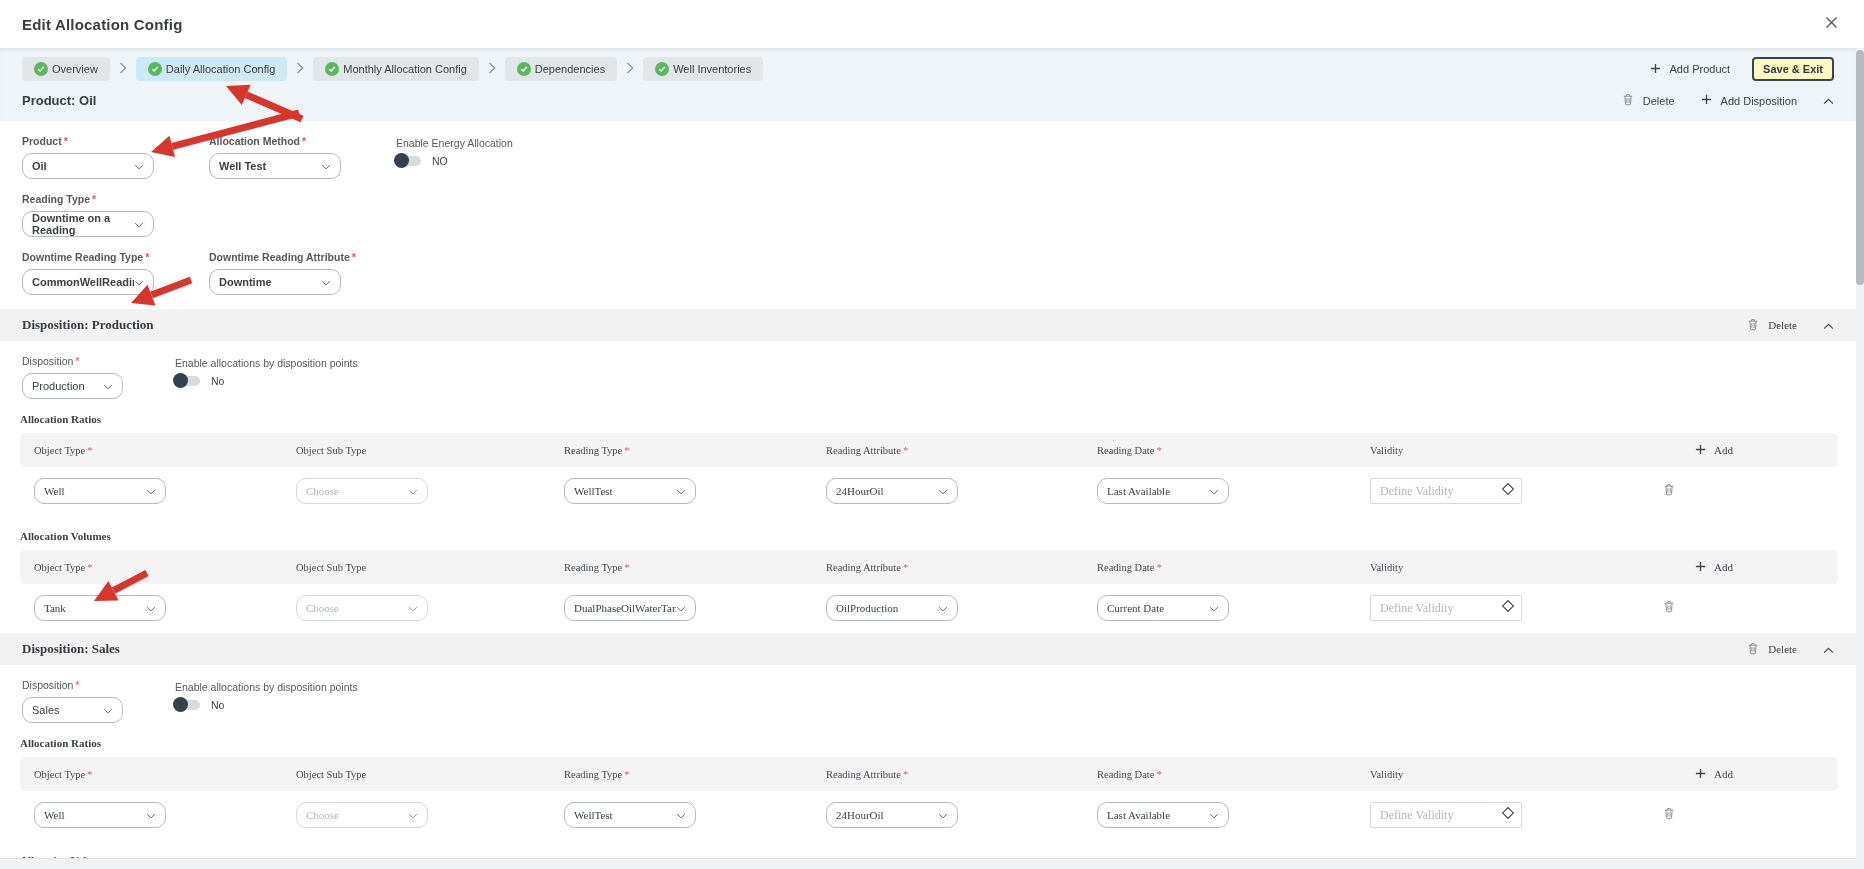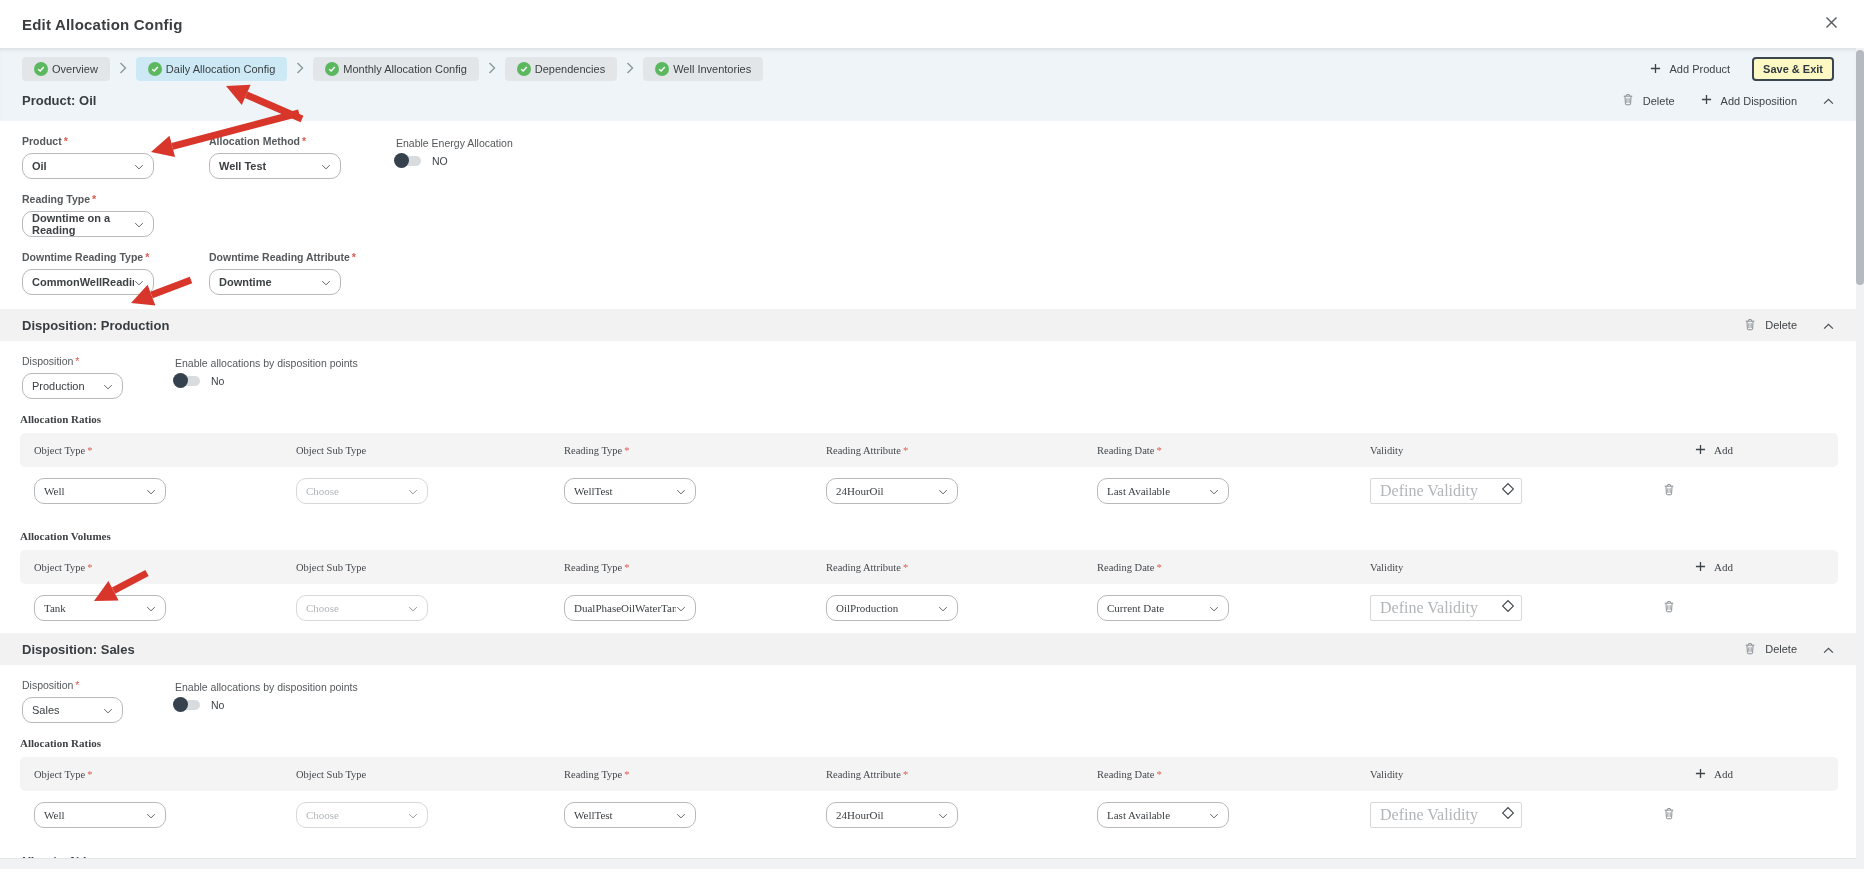--- a/index.html
+++ b/index.html
@@ -54,32 +54,32 @@
 
   .toggle-block { padding-top:2px; }
   .toggle-row { display:flex; align-items:center; gap:11px; margin-top:9px; }
   .switch { width:25px; height:10px; border-radius:5px; background:#d8dcdf; position:relative; cursor:pointer; }
   .knob { position:absolute; left:-2px; top:-3px; width:15px; height:15px; border-radius:50%;
     background:#36414e; }
   .toggle-value { font-size:10.5px; color:#3e4347; }
 
   
   .section-band { height:32px; background:#f2f2f3; display:flex; align-items:center;
-    justify-content:space-between; padding:0 22px; }
+    justify-content:space-between; padding:0 22px;font-family:Liberation Serif, serif; }
 
   
   .tblock { margin:0 18px 0 20px; background:#fff;font-family:Liberation Serif, serif; }
   .tcaption { font-size:11px; font-weight:bold; color:#3e4246; margin:14px 0 8px 0; }
   .tgrid { display:grid; grid-template-columns:262px 268px 262px 271px 273px 285px 1fr; align-items:center; }
   .thead { background:#f4f4f5; border-radius:5px; height:34px; padding:0 14px;
     font-size:10.5px; color:#45494d; }
   .trow { padding:11px 14px 12px 14px; }
   .validity { height:26px; width:152px; border:1px solid #d6d9db; border-radius:2px; background:#fff;
     display:flex; align-items:center; justify-content:space-between; padding:0 4px 0 9px;
-    font-size:16px; cursor:text; }
+    font-size:12px; cursor:text; }
   .add-btn { display:flex; align-items:center; gap:8px; background:none; border:none;
     font-size:11px; color:#3d4247; cursor:pointer; font-family:inherit; margin-left:40px; }
   .trash-btn { margin-left:8px; }
 
   .bottom-strip { position:absolute; left:0; right:0; bottom:0; height:11px;
     background:#f1f2f3; border-top:1px solid #e5e6e8; }
 
   .annotations { position:absolute; inset:0; pointer-events:none; z-index:60; }
   .truncate { max-width:108px; overflow:hidden; white-space:nowrap; text-overflow:clip; }
 </style>

